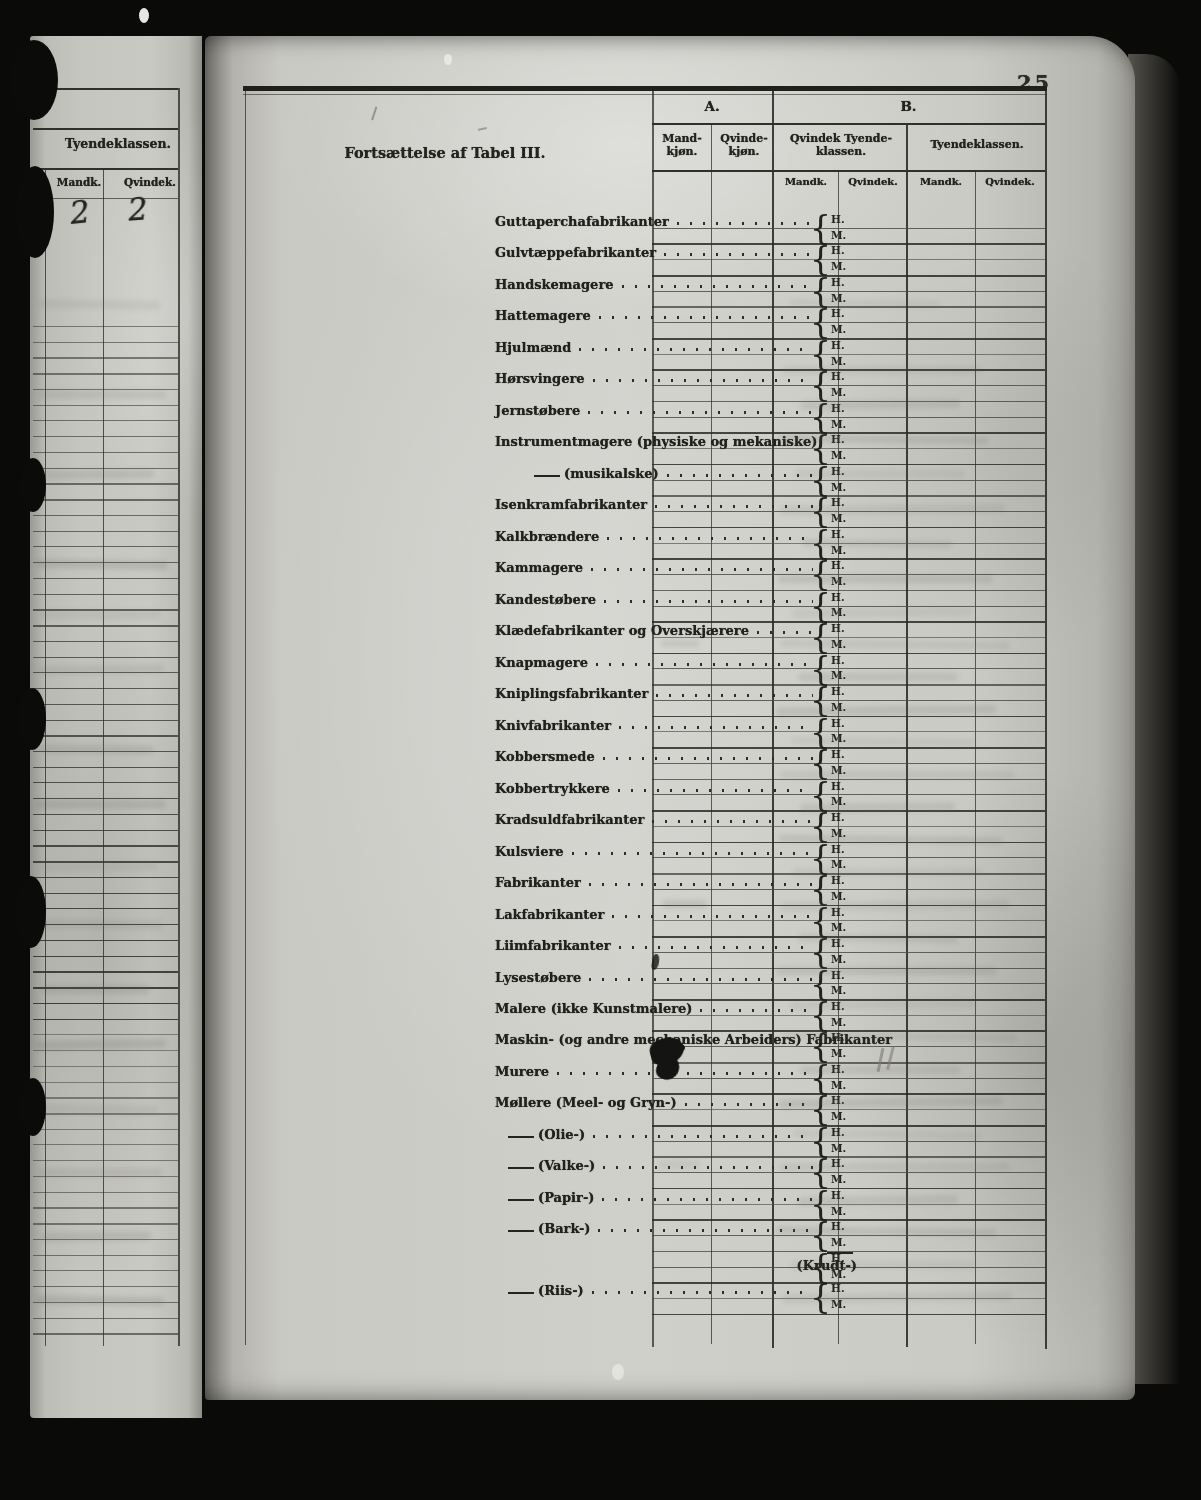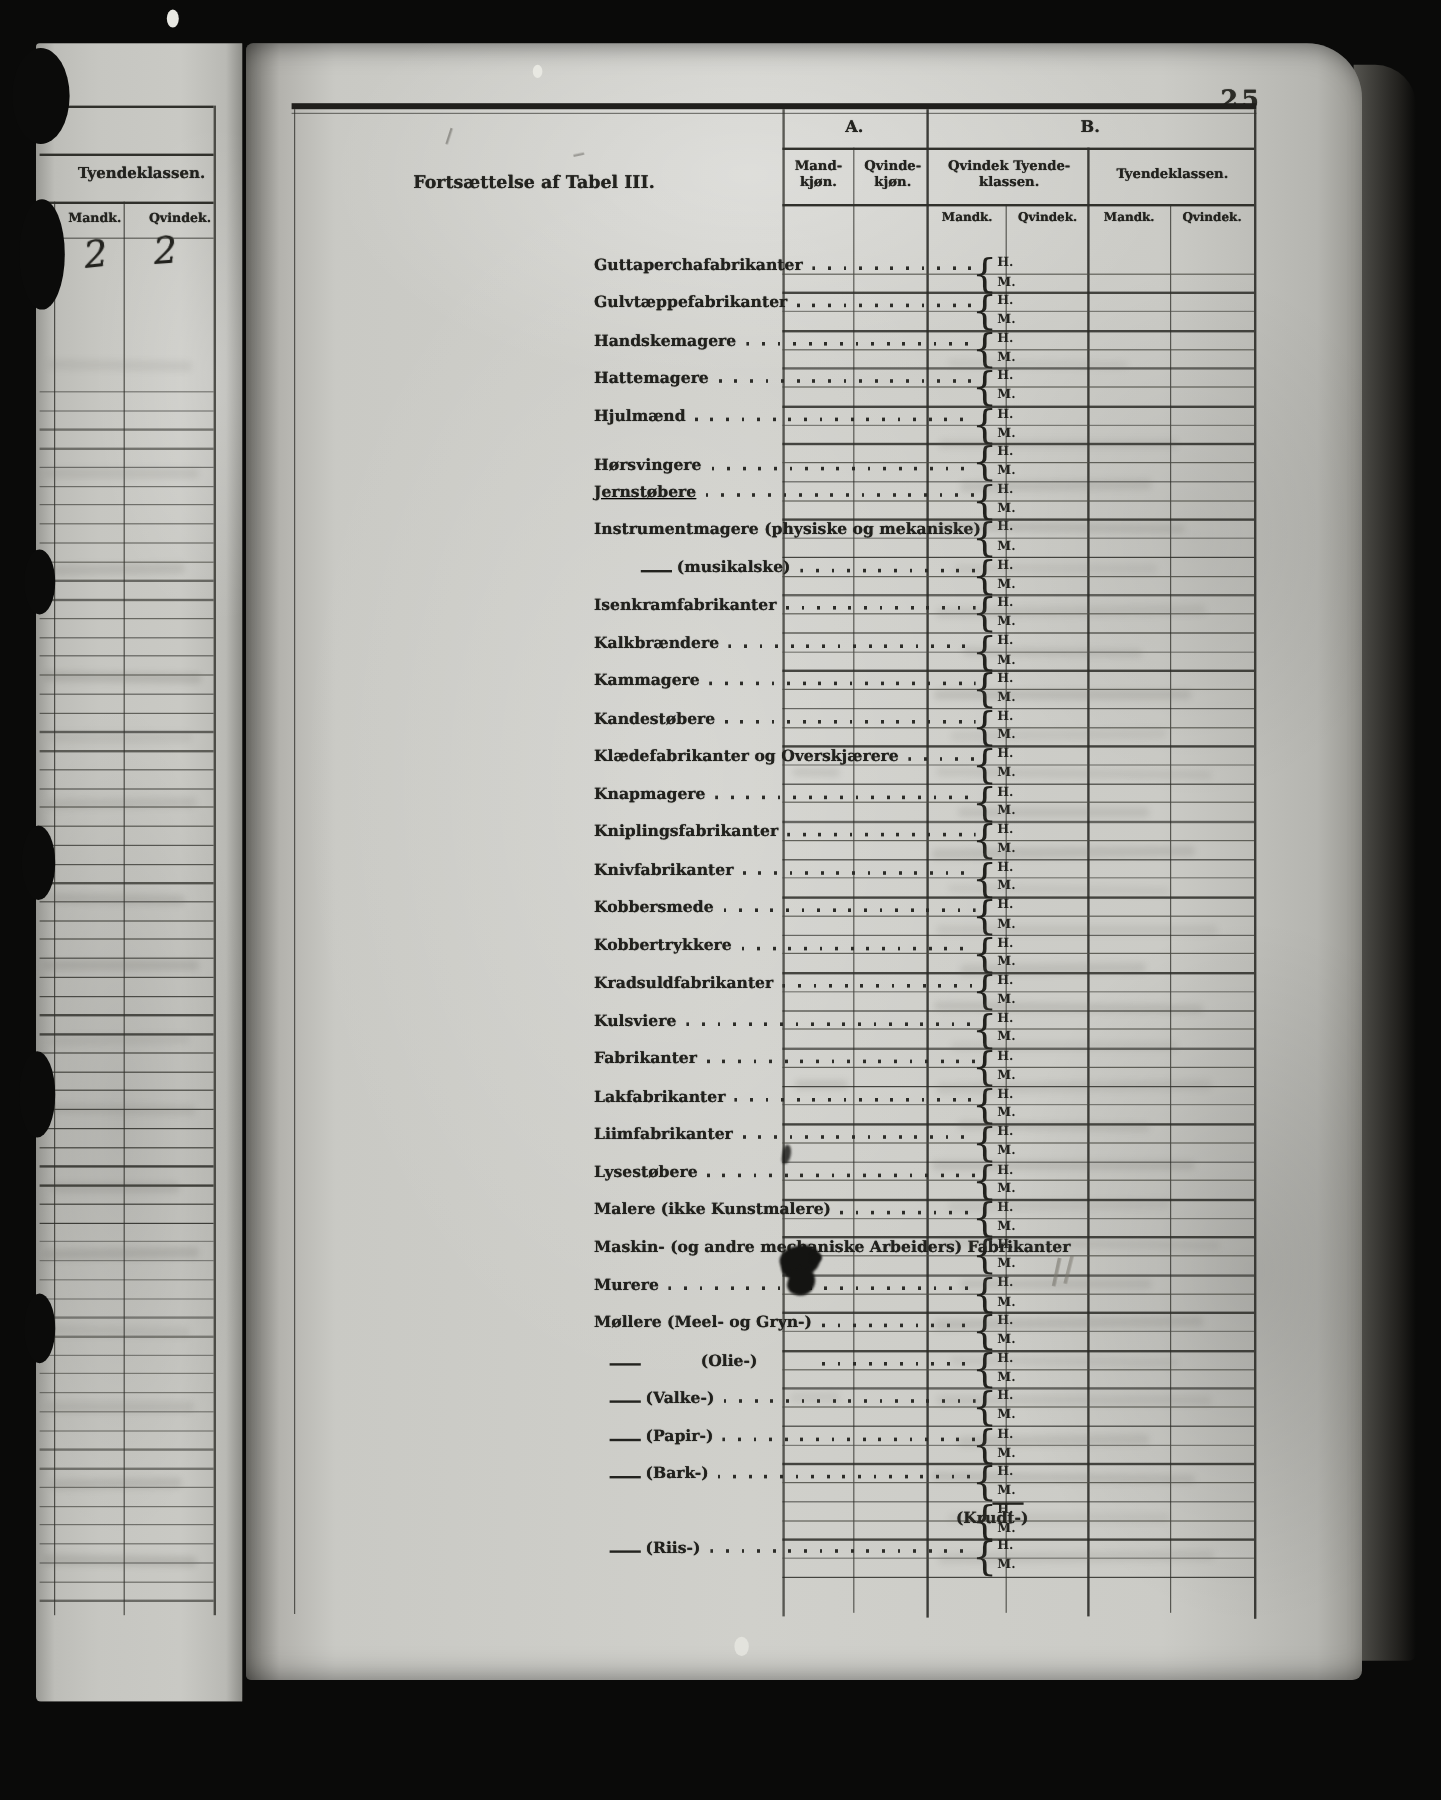--- a/index.html
+++ b/index.html
@@ -294,30 +294,30 @@
         <div class="row" style="top: 301.92px; height: 31.48px;">
           <div class="half" style="top: 1px; padding-left: 47px;">
             <span class="occ-name">Hjulmænd</span>
             <div class="leader"></div>
           </div>
           <div class="brace">{</div>
           <div class="sublabel" style="top: 0px;">H.</div>
           <div class="sublabel" style="top: 15.74px;">M.</div>
         </div>
         <div class="row" style="top: 333.4px; height: 31.48px;">
-          <div class="half" style="top: 1px; padding-left: 47px; margin-top: 10px;">
+          <div class="half" style="top: 1px; padding-left: 47px;">
             <span class="occ-name">Hørsvingere</span>
             <div class="leader"></div>
           </div>
           <div class="brace">{</div>
           <div class="sublabel" style="top: 0px;">H.</div>
           <div class="sublabel" style="top: 15.74px;">M.</div>
         </div>
         <div class="row" style="top: 364.88px; height: 31.48px;">
-          <div class="half" style="top: 1px; padding-left: 47px; text-decoration: underline;">
+          <div class="half" style="top: 1px; padding-left: 47px;">
             <span class="occ-name">Jernstøbere</span>
             <div class="leader"></div>
           </div>
           <div class="brace">{</div>
           <div class="sublabel" style="top: 0px;">H.</div>
           <div class="sublabel" style="top: 15.74px;">M.</div>
         </div>
         <div class="row" style="top: 396.36px; height: 31.48px;">
           <div class="half" style="top: 1px; padding-left: 47px;">
             <span class="occ-name">Instrumentmagere (physiske og mekaniske)</span>
@@ -511,21 +511,21 @@
         <div class="row" style="top: 1057.44px; height: 31.48px;">
           <div class="half" style="top: 1px; padding-left: 47px;">
             <span class="occ-name">Møllere (Meel- og Gryn-)</span>
             <div class="leader"></div>
           </div>
           <div class="brace">{</div>
           <div class="sublabel" style="top: 0px;">H.</div>
           <div class="sublabel" style="top: 15.74px;">M.</div>
         </div>
         <div class="row" style="top: 1088.92px; height: 31.48px;">
-          <div class="half" style="top: 1px; padding-left: 60px; gap: 46px;">
+          <div class="half" style="top: 1px; padding-left: 60px;">
             <div class="dash"></div>
             <span class="occ-name">(Olie-)</span>
             <div class="leader"></div>
           </div>
           <div class="brace">{</div>
           <div class="sublabel" style="top: 0px;">H.</div>
           <div class="sublabel" style="top: 15.74px;">M.</div>
         </div>
         <div class="row" style="top: 1120.4px; height: 31.48px;">
           <div class="half" style="top: 1px; padding-left: 60px;">

